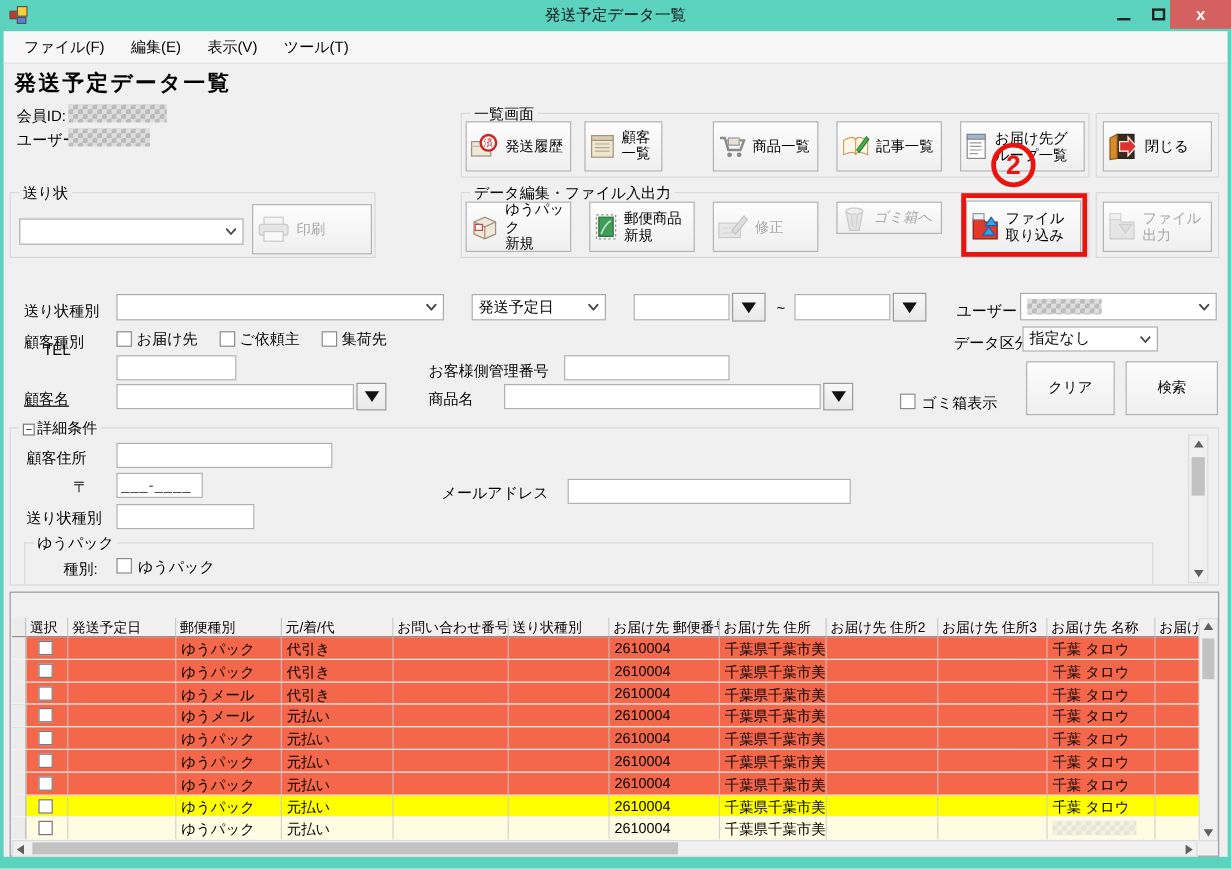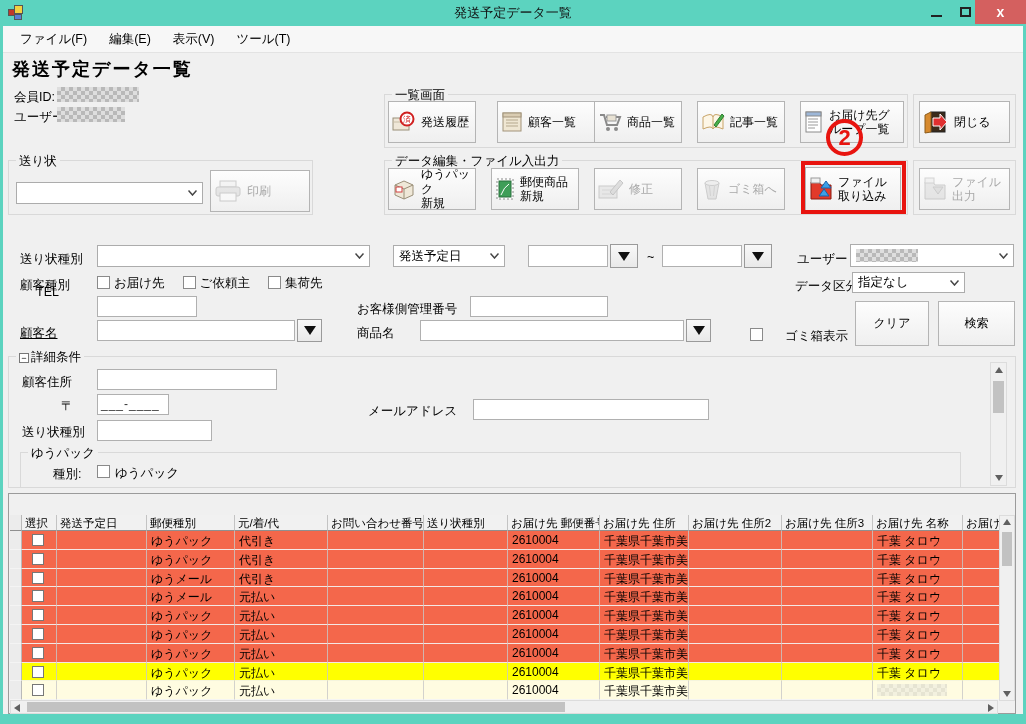--- a/index.html
+++ b/index.html
@@ -116,21 +116,21 @@
     </div>
     <div class="btn" style="left:385px;top:48px;width:88px;height:42px;">
       <svg class="ico" width="24" height="22">
           <rect x="1" y="7" width="16" height="12" fill="#efe7d8" stroke="#9a8f78"></rect>
           <line x1="1" y1="11" x2="17" y2="11" stroke="#c8bda6"></line>
           <circle cx="15" cy="8" r="6.5" fill="#fff" stroke="#d02020" stroke-width="2"></circle>
           <text x="15" y="11" font-size="8" fill="#d02020" text-anchor="middle">済</text>
         </svg>
       <span>発送履歴</span>
     </div>
-    <div class="btn" style="left:494px;top:48px;width:100px;height:42px;">
+    <div class="btn" style="left:484px;top:48px;width:65px;height:42px;font-family:Liberation Mono, monospace;">
       <svg class="ico" width="22" height="22">
           <rect x="2" y="2" width="18" height="18" fill="#efe6d2" stroke="#a2937a"></rect>
           <rect x="2" y="2" width="18px" height="4" fill="#d9ccb2" stroke="#a2937a"></rect>
           <line x1="5" y1="9" x2="17" y2="9" stroke="#b5a88d"></line>
           <line x1="5" y1="12" x2="17" y2="12" stroke="#b5a88d"></line>
           <line x1="5" y1="15" x2="17" y2="15" stroke="#b5a88d"></line>
         </svg>
       <span>顧客一覧</span>
     </div>
     <div class="btn" style="left:591px;top:48px;width:88px;height:42px;">
@@ -196,21 +196,21 @@
     </div>
     <div class="btn disabled" style="left:591px;top:115px;width:88px;height:42px;">
       <svg class="ico" width="26" height="22">
           <rect x="1" y="8" width="18" height="12" fill="#d8d8d8" stroke="#9a9a9a"></rect>
           <line x1="4" y1="12" x2="16" y2="12" stroke="#b0b0b0"></line>
           <line x1="4" y1="16" x2="16" y2="16" stroke="#b0b0b0"></line>
           <path d="M12 14 L22 2 L25 5 L15 17 z" fill="#c0c0c0" stroke="#8a8a8a"></path>
         </svg>
       <span>修正</span>
     </div>
-    <div class="btn disabled" style="left:694px;top:115px;width:88px;height:42px;">
+    <div class="btn disabled" style="left:694px;top:115px;width:88px;height:27px;font-style:italic;">
       <svg class="ico" width="22" height="24">
           <path d="M4 6 L7 22 L15 22 L18 6 z" fill="#cfcfcf" stroke="#9a9a9a"></path>
           <ellipse cx="11" cy="6" rx="7" ry="2.5" fill="#e2e2e2" stroke="#9a9a9a"></ellipse>
           <line x1="8.5" y1="9" x2="9.5" y2="19" stroke="#a8a8a8"></line>
           <line x1="13.5" y1="9" x2="12.5" y2="19" stroke="#a8a8a8"></line>
         </svg>
       <span>ゴミ箱へ</span>
     </div>
     <div class="btn" style="left:802px;top:114px;width:96px;height:44px;">
       <svg class="ico" width="24" height="26">
@@ -304,21 +304,21 @@
     <div class="inp" style="left:94px;top:267px;width:198px;height:21px;"></div>
     <div class="dd-btn" style="left:294px;top:266px;width:25px;height:23px;">
         <i></i>
       </div>
     <span class="lbl" style="left:354px;top:272px;">商品名</span>
     <div class="inp" style="left:417px;top:267px;width:264px;height:21px;"></div>
     <div class="dd-btn" style="left:683px;top:266px;width:25px;height:23px;">
         <i></i>
       </div>
     <span class="cb" style="left:747px;top:275px;"></span>
-    <span class="lbl" style="left:782px;top:275px;">ゴミ箱表示</span>
+    <span class="lbl" style="left:765px;top:275px;">ゴミ箱表示</span>
     <div class="btn" style="left:852px;top:248px;width:74px;height:45px;justify-content:center;"><span>クリア</span></div>
     <div class="btn" style="left:935px;top:248px;width:77px;height:45px;justify-content:center;"><span>検索</span></div>
 
     <div class="grp" style="left:5px;top:303px;width:1008px;height:132px;">
       <span class="grp-label" style="display:flex;align-items:center;gap:2px;">
         <span style="display:inline-flex;width:10px;height:10px;border:1px solid #777;background:#fff;font-size:9px;line-height:8px;align-items:center;justify-content:center;">−</span>
         <span>詳細条件</span>
       </span>
     </div>
     <span class="lbl" style="left:19px;top:321px;">顧客住所</span>

